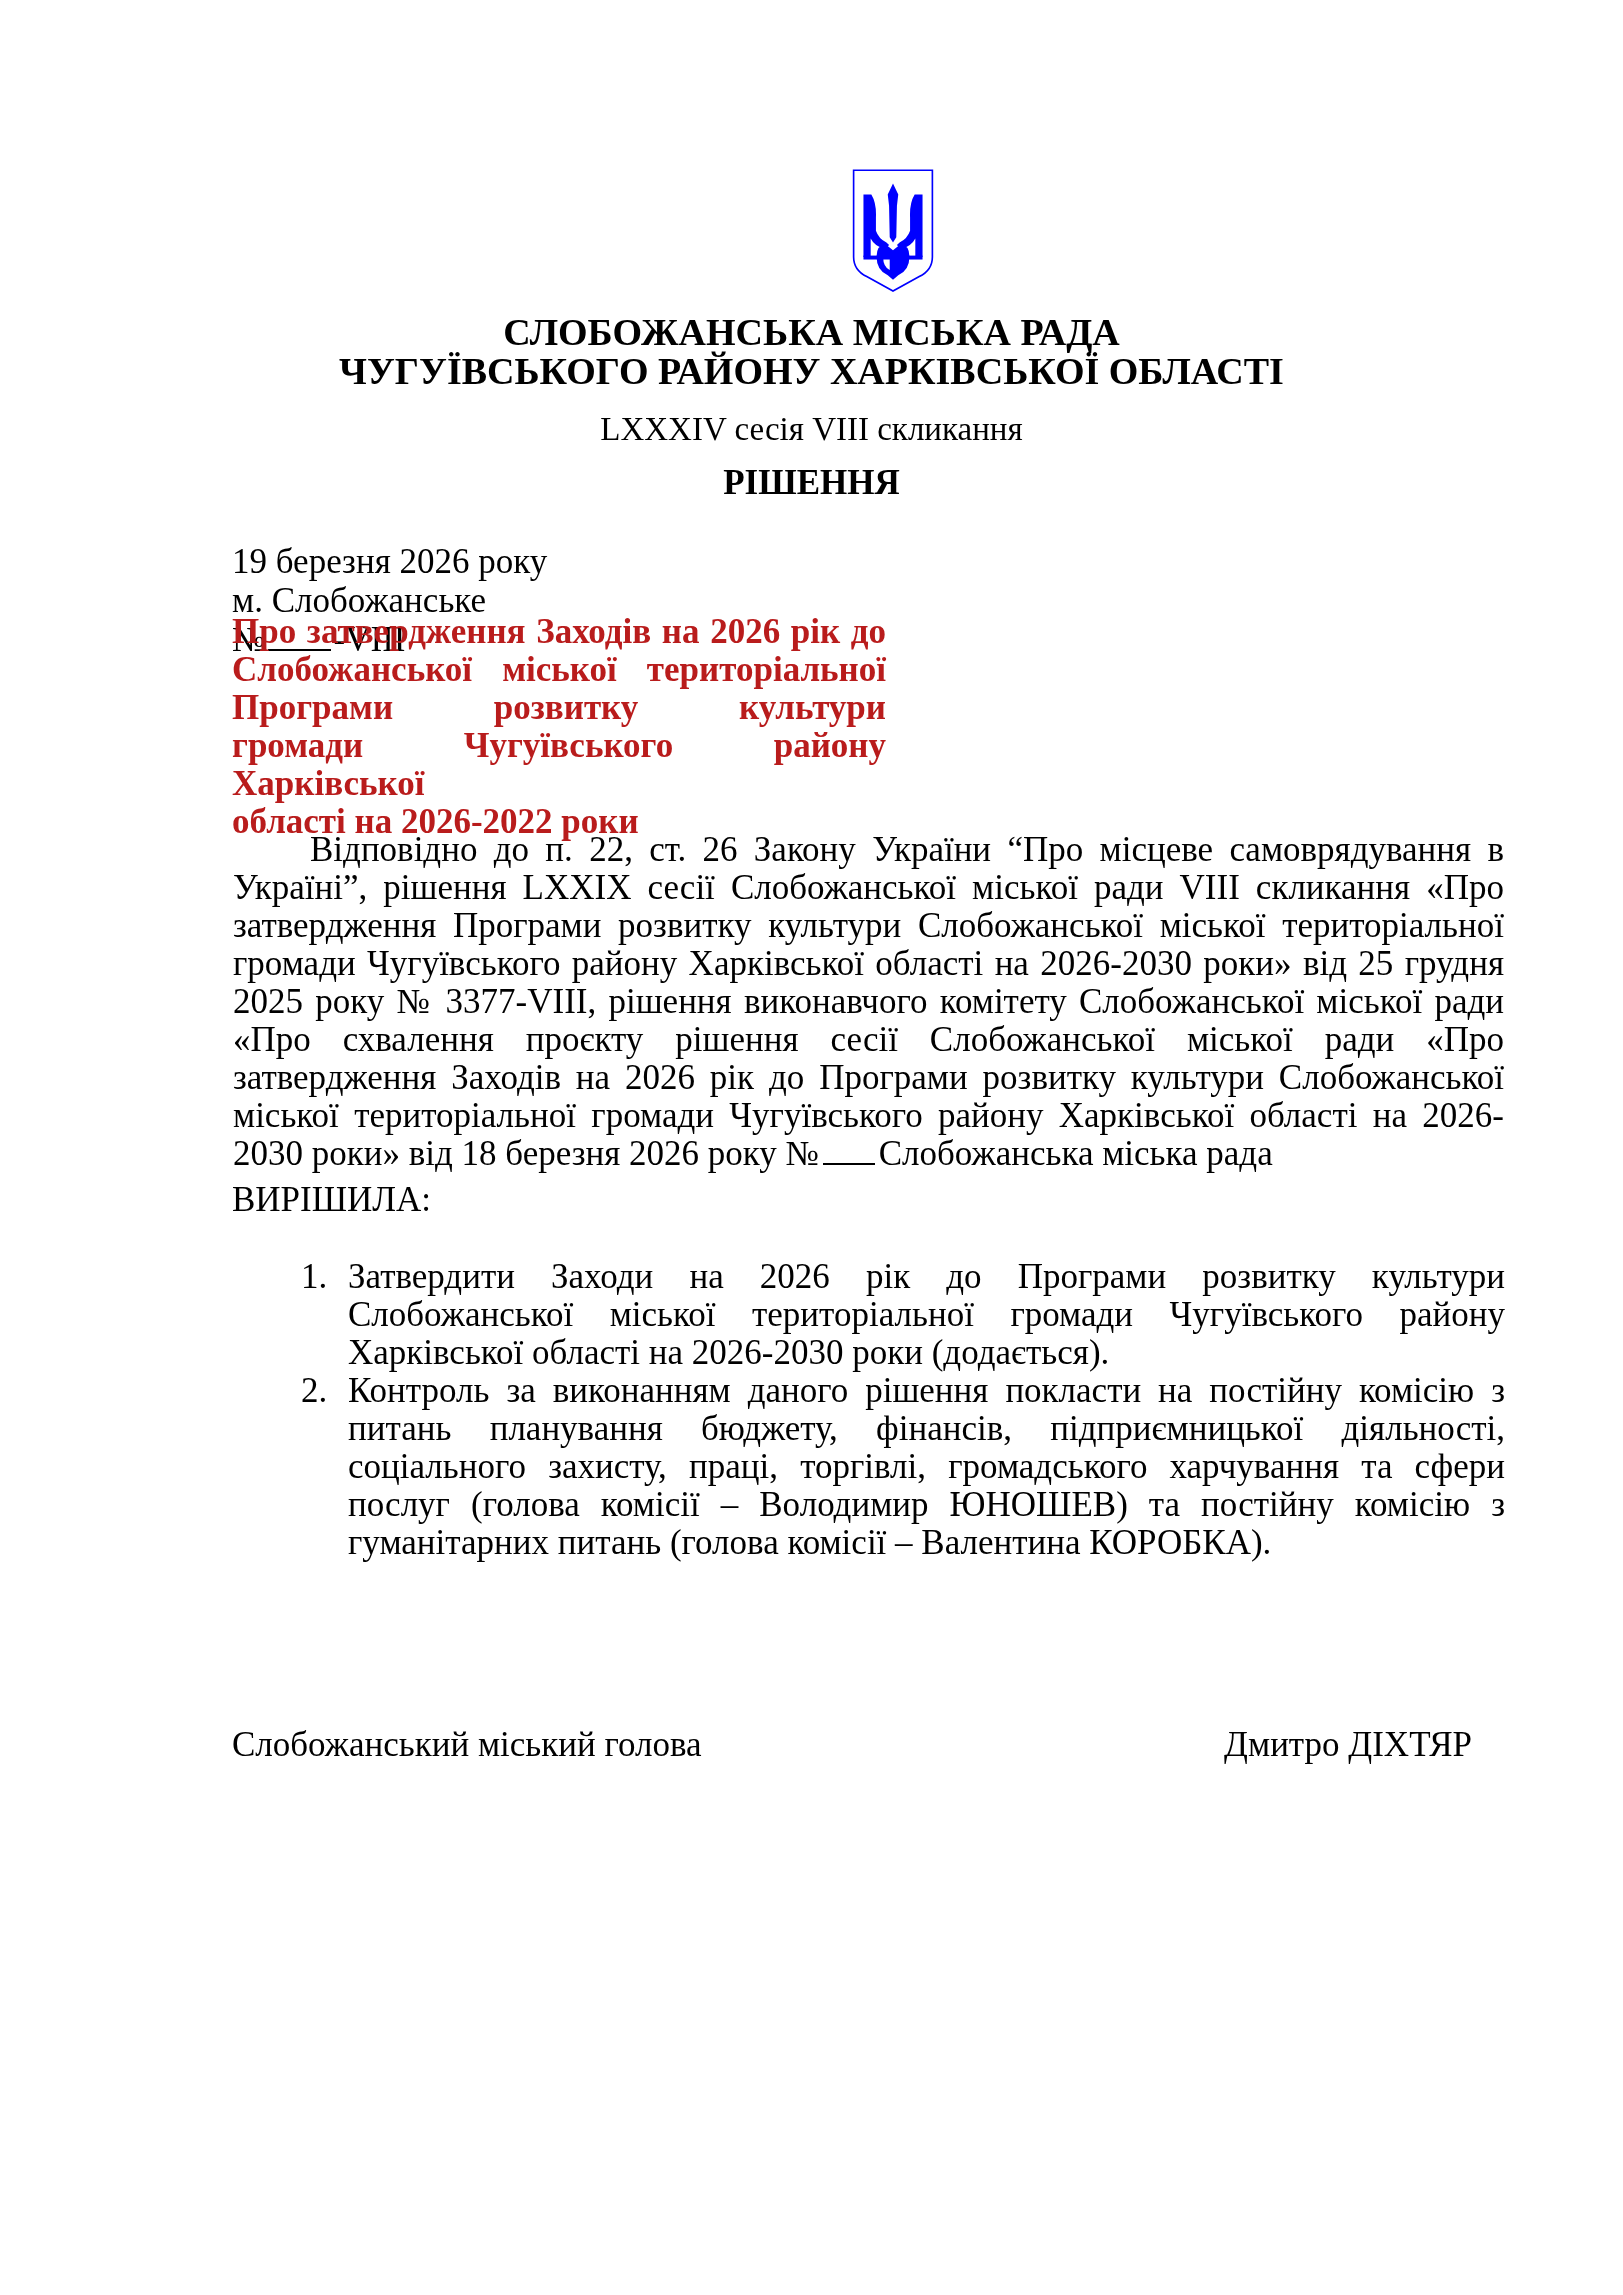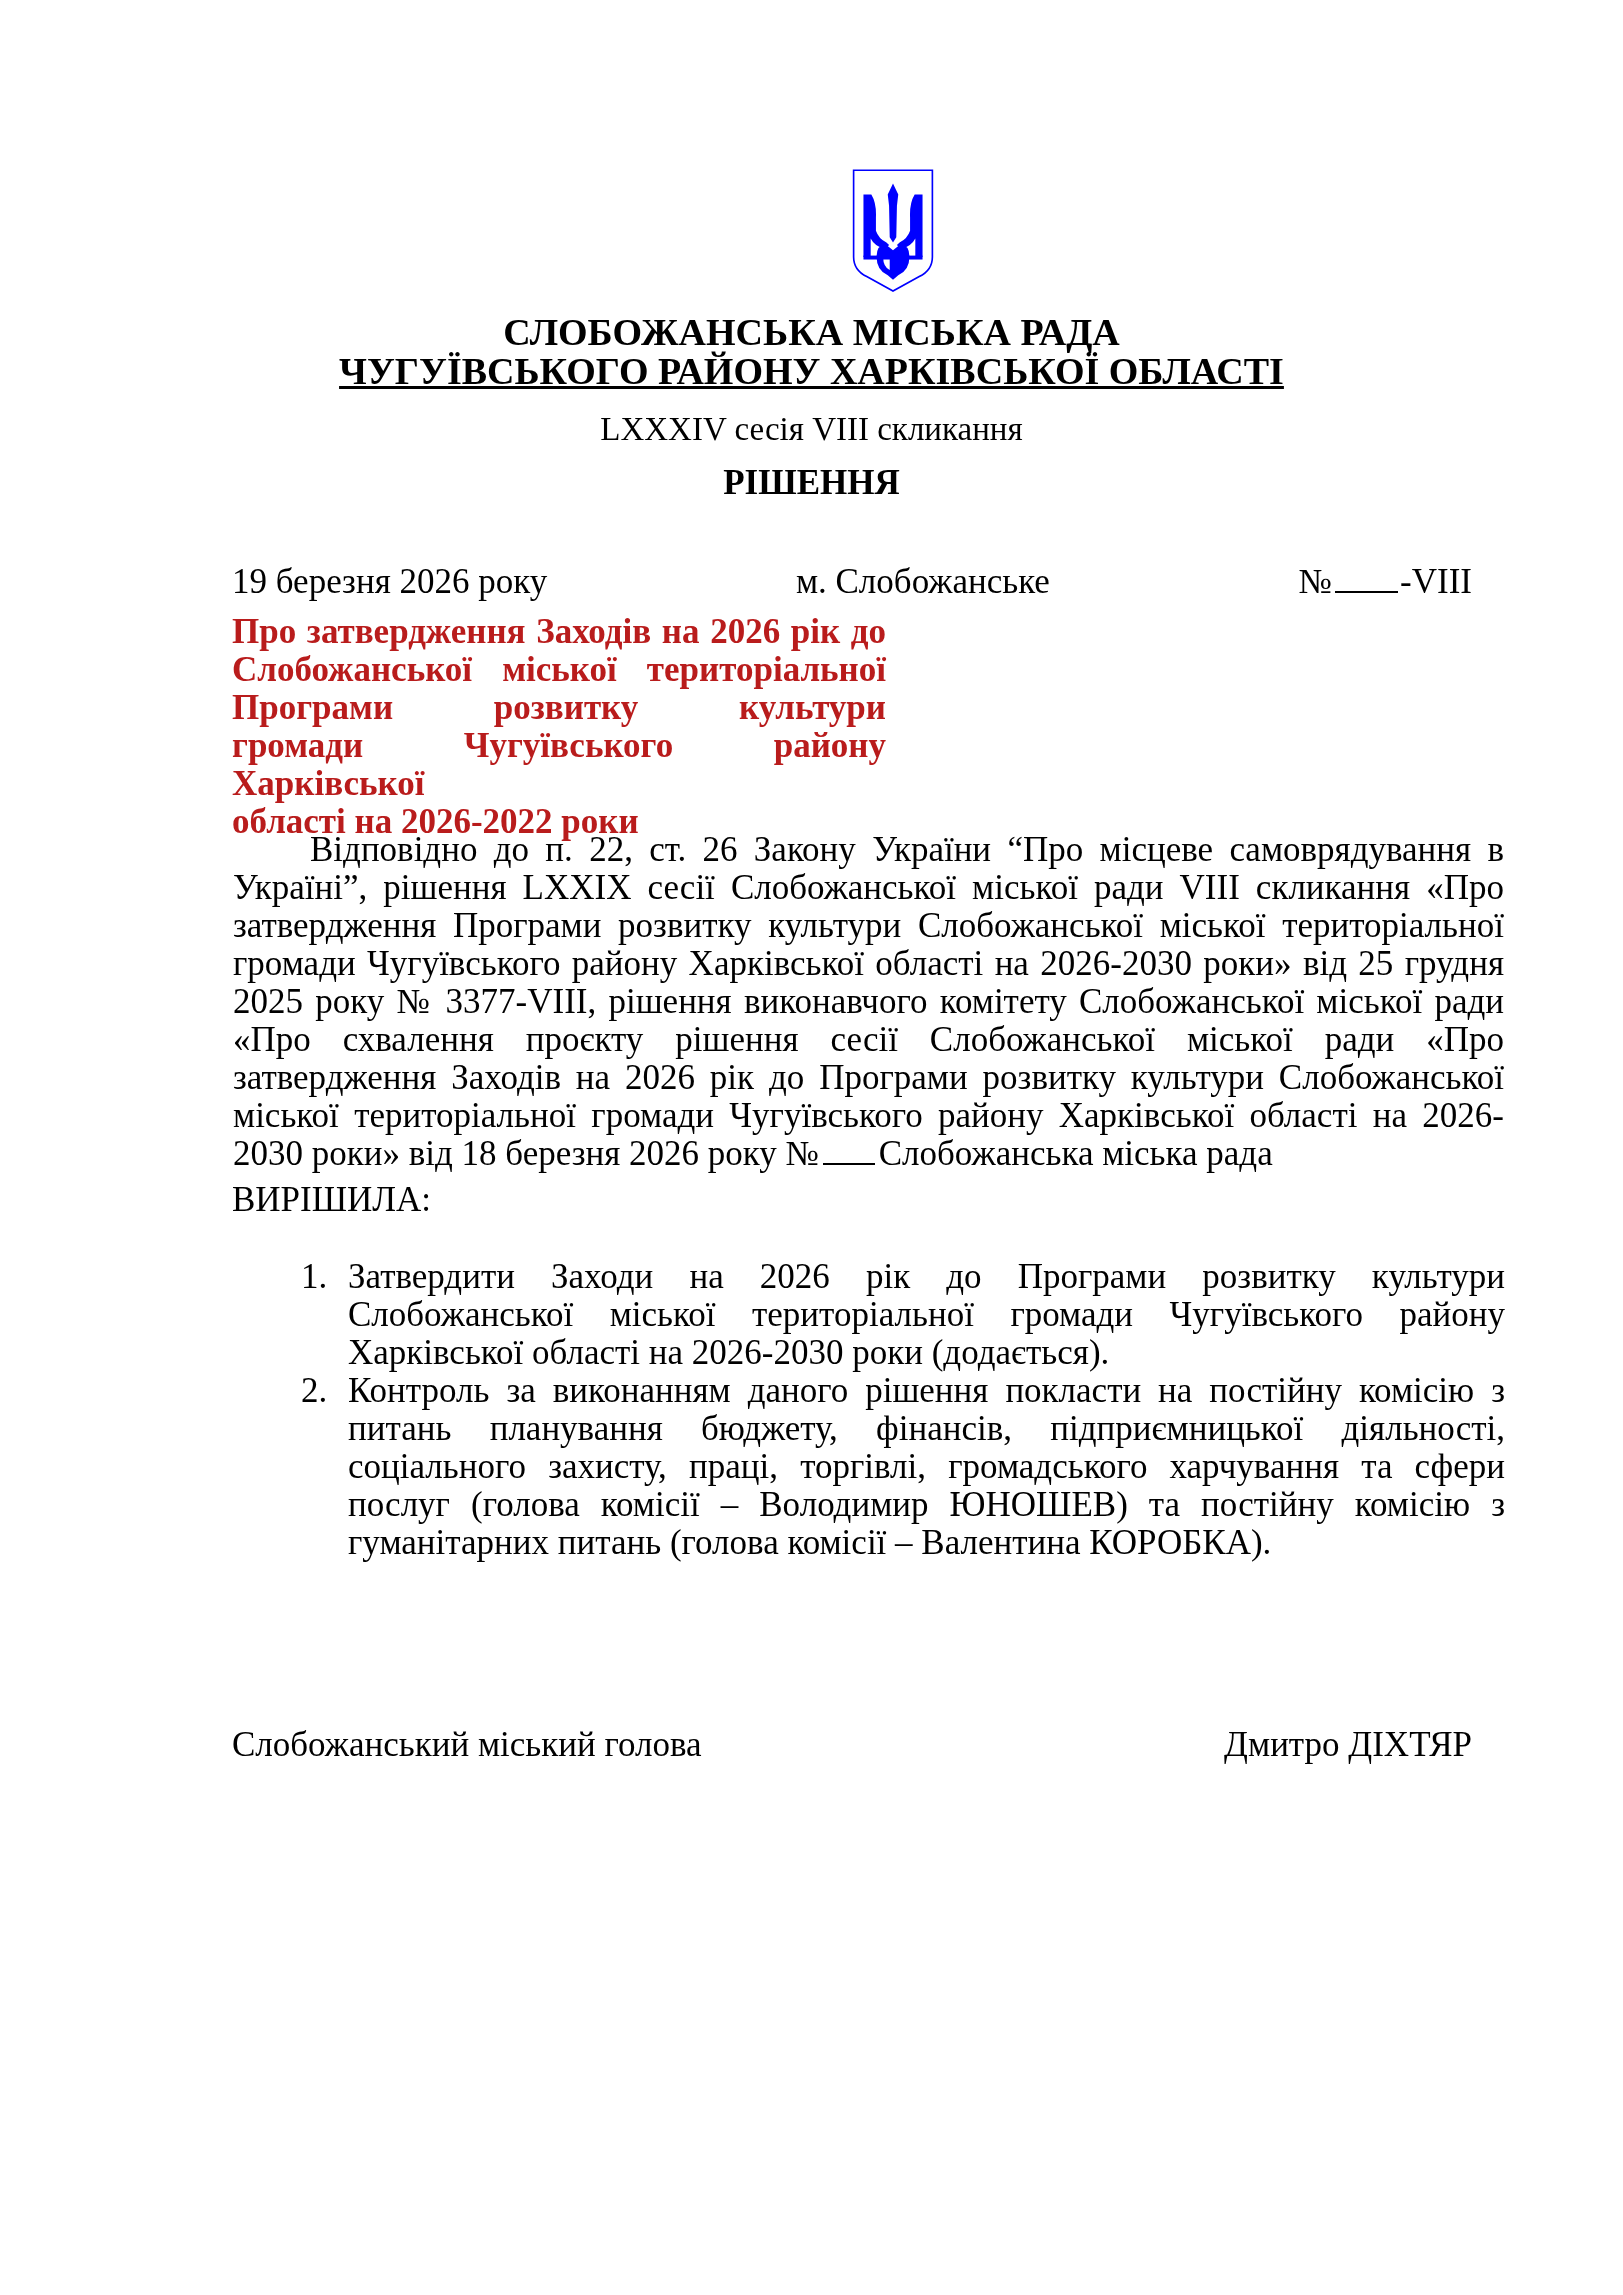--- a/index.html
+++ b/index.html
@@ -39,25 +39,25 @@
 
       <path d="M115 45 H103 Q95 58 96 80 L96 100 Q92 112 80 118 L76 122 L82 128 Q98 124 104 112 L104 140 H115 Z"></path>
 
       <path d="M45 140 Q45 120 60 122 L70 130 L80 122 Q95 120 95 140 Q95 160 78 168 L70 175 L62 168 Q45 160 45 140 Z M55 140 Q55 155 65 160 L65 140 Z M85 140 Q85 155 75 160 L75 140 Z"></path>
       <rect x="25" y="138" width="90" height="6"></rect>
     </g>
   </svg>
 </div>
 
 <div class="abs center h1" style="top:313px;">СЛОБОЖАНСЬКА  МІСЬКА  РАДА</div>
-<div class="abs center h1" style="top:352px;text-decoration:underline;">ЧУГУЇВСЬКОГО РАЙОНУ ХАРКІВСЬКОЇ ОБЛАСТІ</div>
+<div class="abs center h1" style="top:352px;">ЧУГУЇВСЬКОГО РАЙОНУ ХАРКІВСЬКОЇ ОБЛАСТІ</div>
 <div class="abs center sess" style="top:391px;">LXXXIV сесія VIII скликання</div>
 <div class="abs center decision" style="top:463px;">РІШЕННЯ</div>
 
-<div class="abs row" style="top:562px;">
+<div class="abs row" style="top:542px;flex-direction:column;">
   <span>19 березня 2026 року</span>
   <span>м. Слобожанське</span>
   <span>
     <span>№</span><span class="num-line"></span><span>-VIII</span>
   </span>
 </div>
 
 <div class="abs subject" style="top:613px;">
   <span>Про затвердження Заходів на 2026 рік до</span>
   <span>Слобожанської міської територіальної</span>

